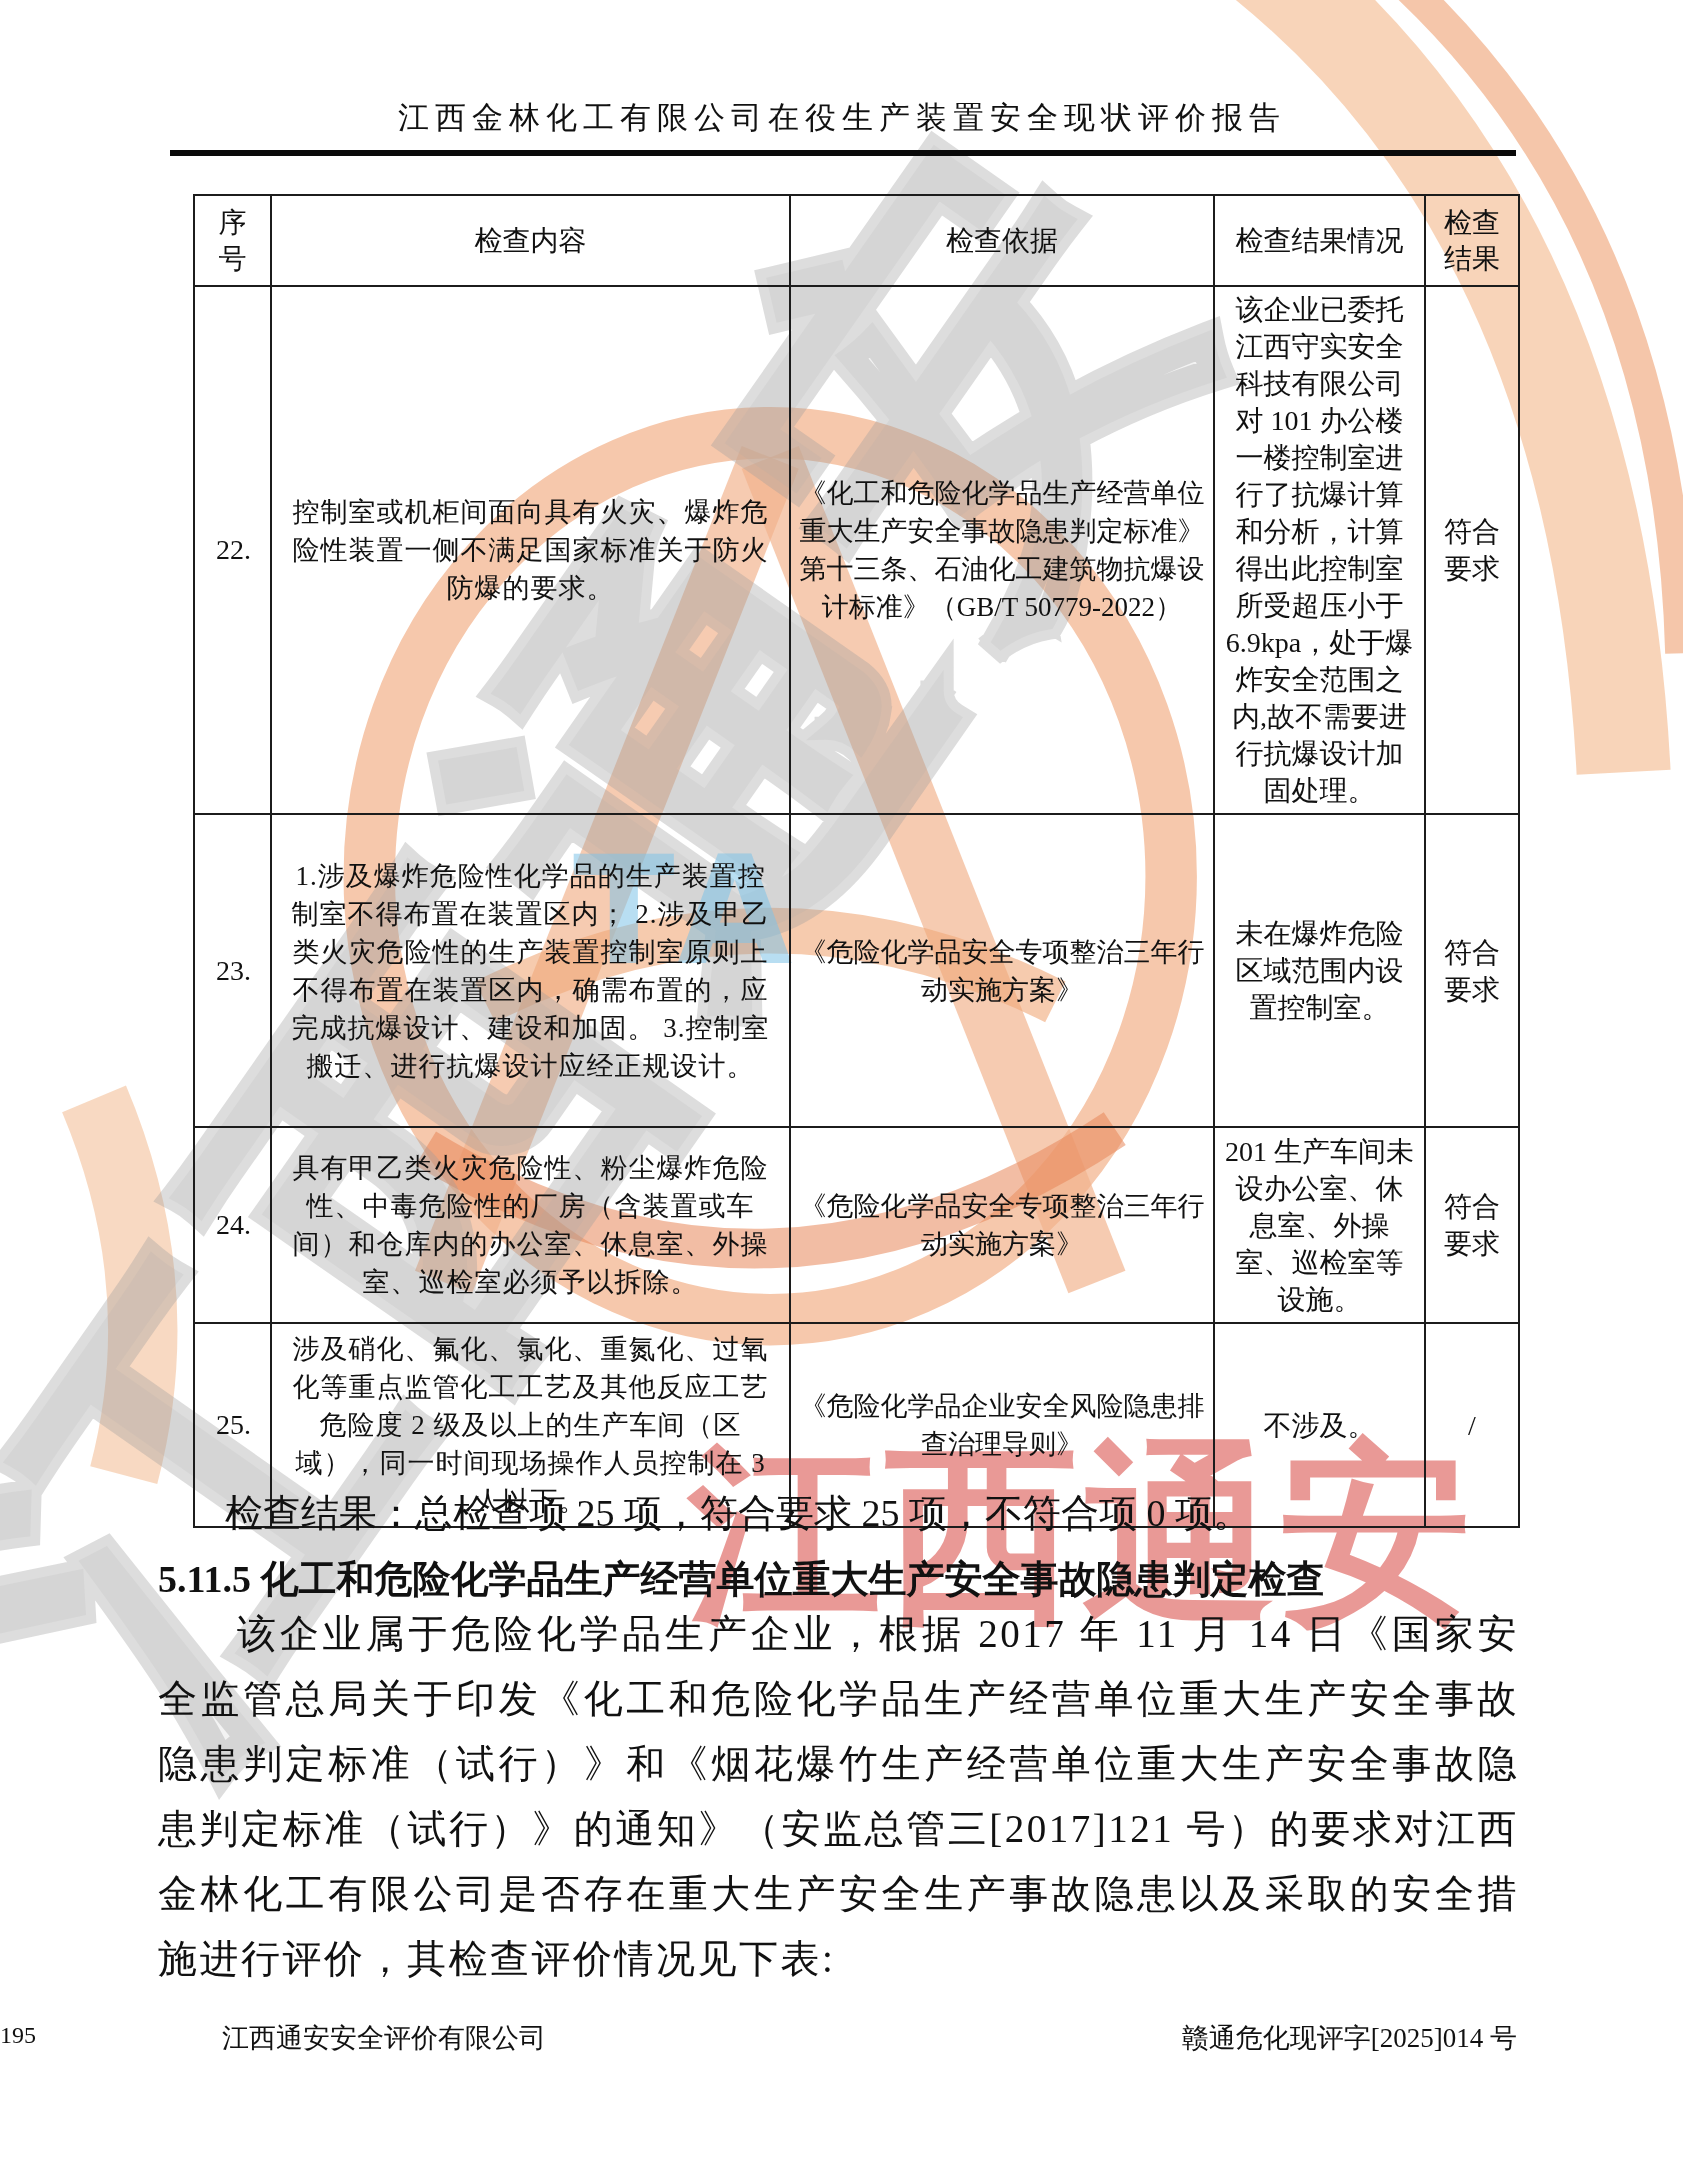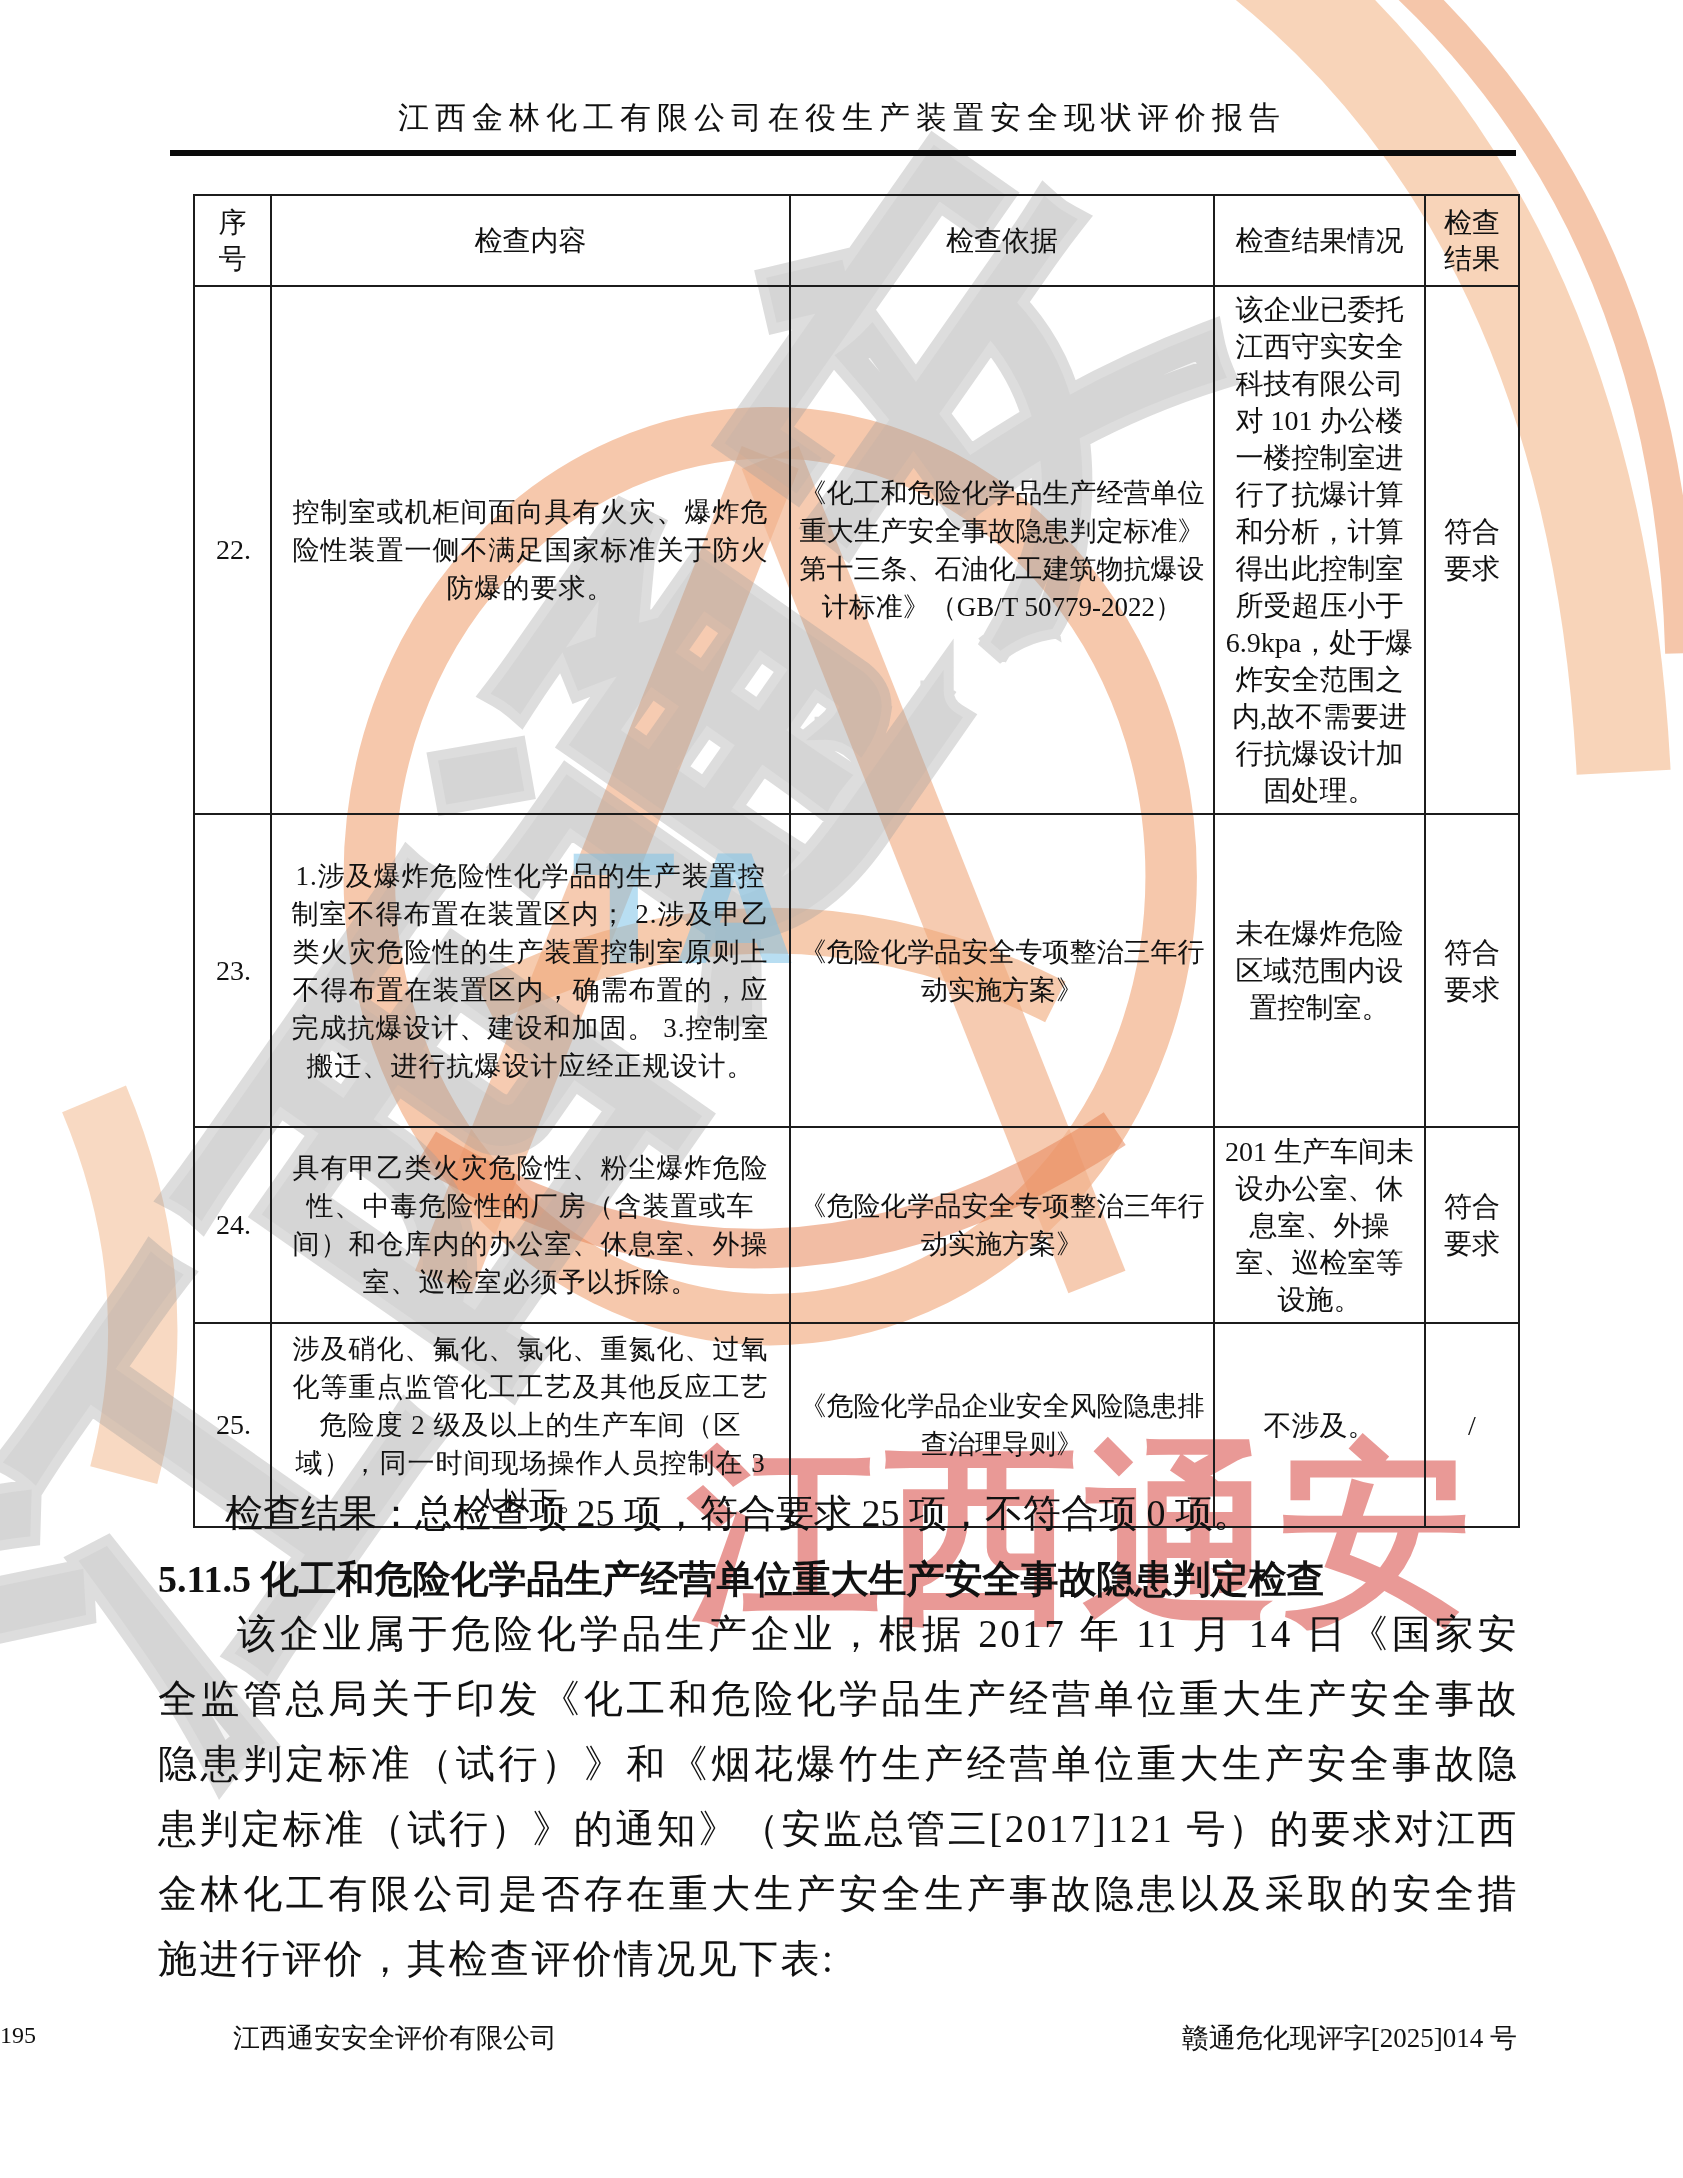--- a/index.html
+++ b/index.html
@@ -66,21 +66,21 @@
     font-size:38px;font-weight:bold;white-space:nowrap;
   }
   .body-paragraph{
     position:absolute;left:158px;top:1601px;width:1361px;
     font-size:39px;line-height:65px;letter-spacing:2.5px;
     text-align:justify;text-indent:79px;
   }
   .footer{
     position:absolute;left:0;top:2020px;width:1683px;height:40px;font-size:27px;
   }
-  .footer .f-company{position:absolute;left:233px;top:0;text-align:right;}
+  .footer .f-company{position:absolute;left:222px;top:0;text-align:right;}
   .footer .f-page{position:absolute;left:0;top:2px;width:1683px;text-align:left;font-size:24px;}
   .footer .f-doc{position:absolute;right:166px;top:0;}
 </style>
 </head>
 <body>
 
 <div class="wm-layer">
   <svg class="wm-logo" width="1683" height="2178" viewBox="0 0 1700 2200">
 
     <path d="M1235,-70 Q1610,200 1640,780" fill="none" stroke="#f5c5a2" stroke-width="95" opacity="0.75"></path>

